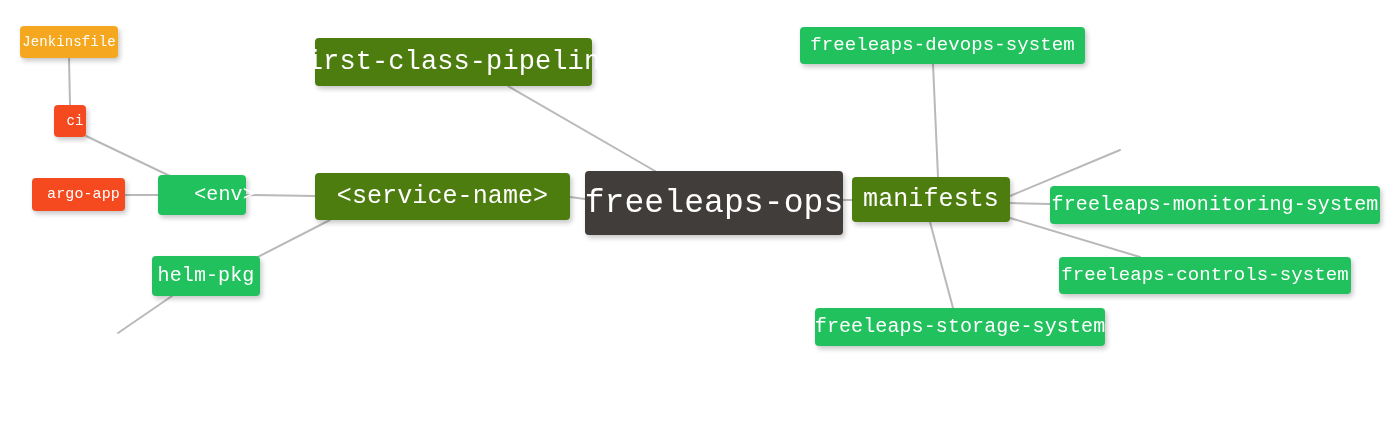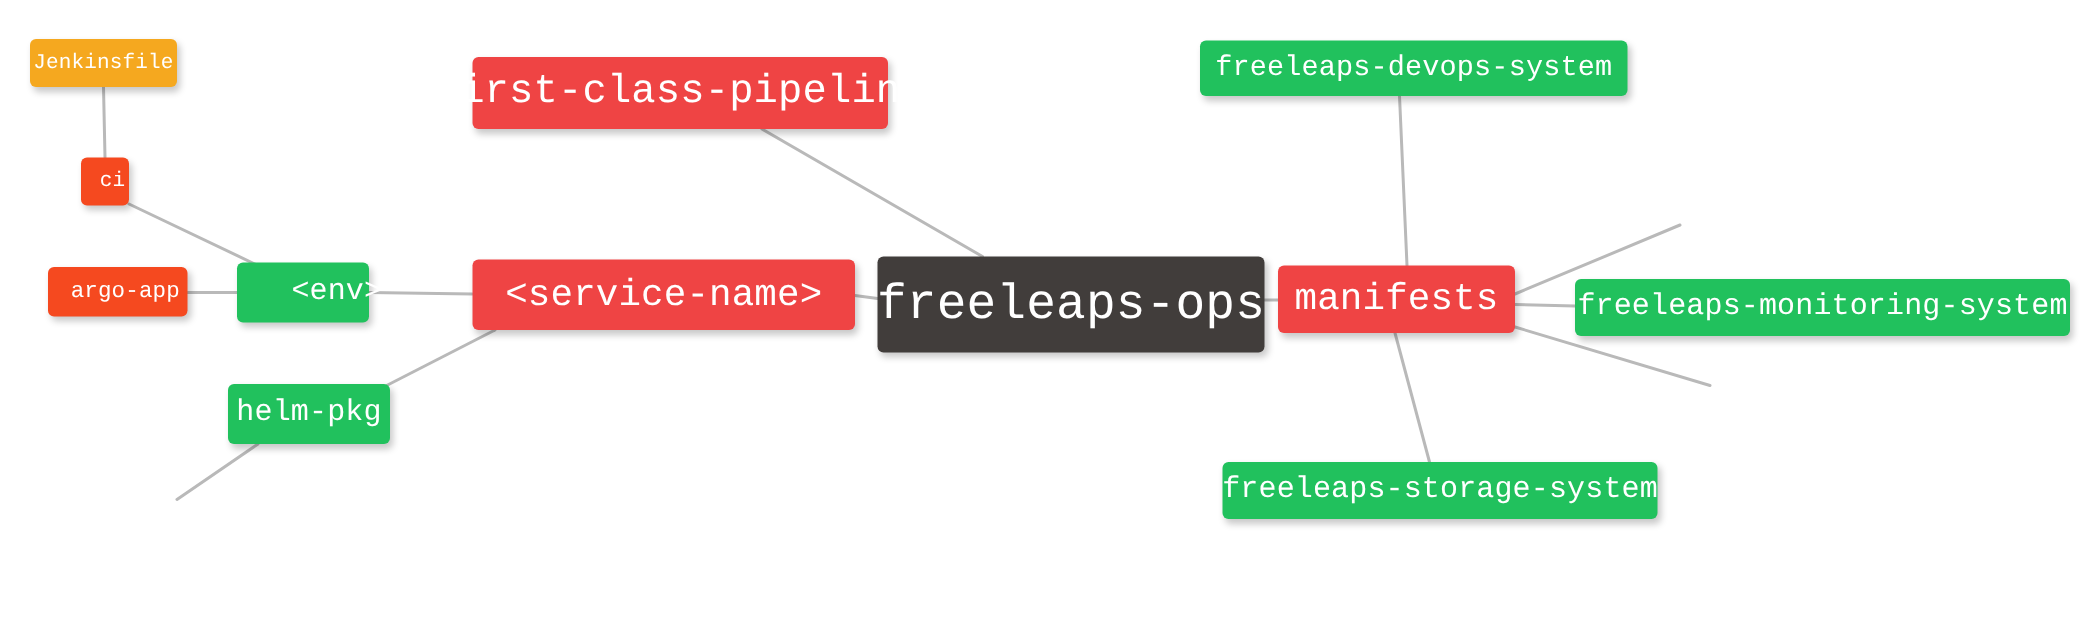--- a/index.html
+++ b/index.html
@@ -18,21 +18,21 @@
     box-sizing:border-box;
     display:flex;align-items:center;justify-content:center;
     color:#ffffff;
     border-radius:4px;
     white-space:nowrap;
     box-shadow:2px 3px 5px rgba(0,0,0,0.22);
     letter-spacing:0.1px;
     line-height:1;
     user-select:none;
   }
-  .n-blue{background:#ef4444;}
+  .n-blue{background:#4d7c0f;}
   .n-green{background:#21c15d;}
   .n-orange{background:#f5a81f;}
   .n-red{background:#f5491f;padding-left:10px;}
   .n-dark{background:#413d3b;}
 </style>
 </head>
 <body style="background: rgb(255, 255, 255);">
 
 <div id="canvas">
   <svg id="edges" viewBox="0 0 1390 421" xmlns="http://www.w3.org/2000/svg">
@@ -77,16 +77,19 @@
     </div>
     <div class="node n-blue" style="left: 852px; top: 177px; width: 158px; height: 45px; font-size: 25px;">
       <span>manifests</span>
     </div>
     <div class="node n-green" style="left: 800px; top: 27px; width: 285px; height: 37px; font-size: 19px; justify-content: center;">
       <span>freeleaps-devops-system</span>
     </div>
     <div class="node n-green" style="left: 1050px; top: 186px; width: 330px; height: 38px; font-size: 20px;">
       <span>freeleaps-monitoring-system</span>
     </div>
+    <div class="node n-green" style="left: 1059px; top: 257px; width: 292px; height: 37px; font-size: 19px;">
+      <span>freeleaps-controls-system</span>
+    </div>
     <div class="node n-green" style="left: 815px; top: 308px; width: 290px; height: 38px; font-size: 20px;">
       <span>freeleaps-storage-system</span>
     </div>
   </div>
 
 </body></html>

